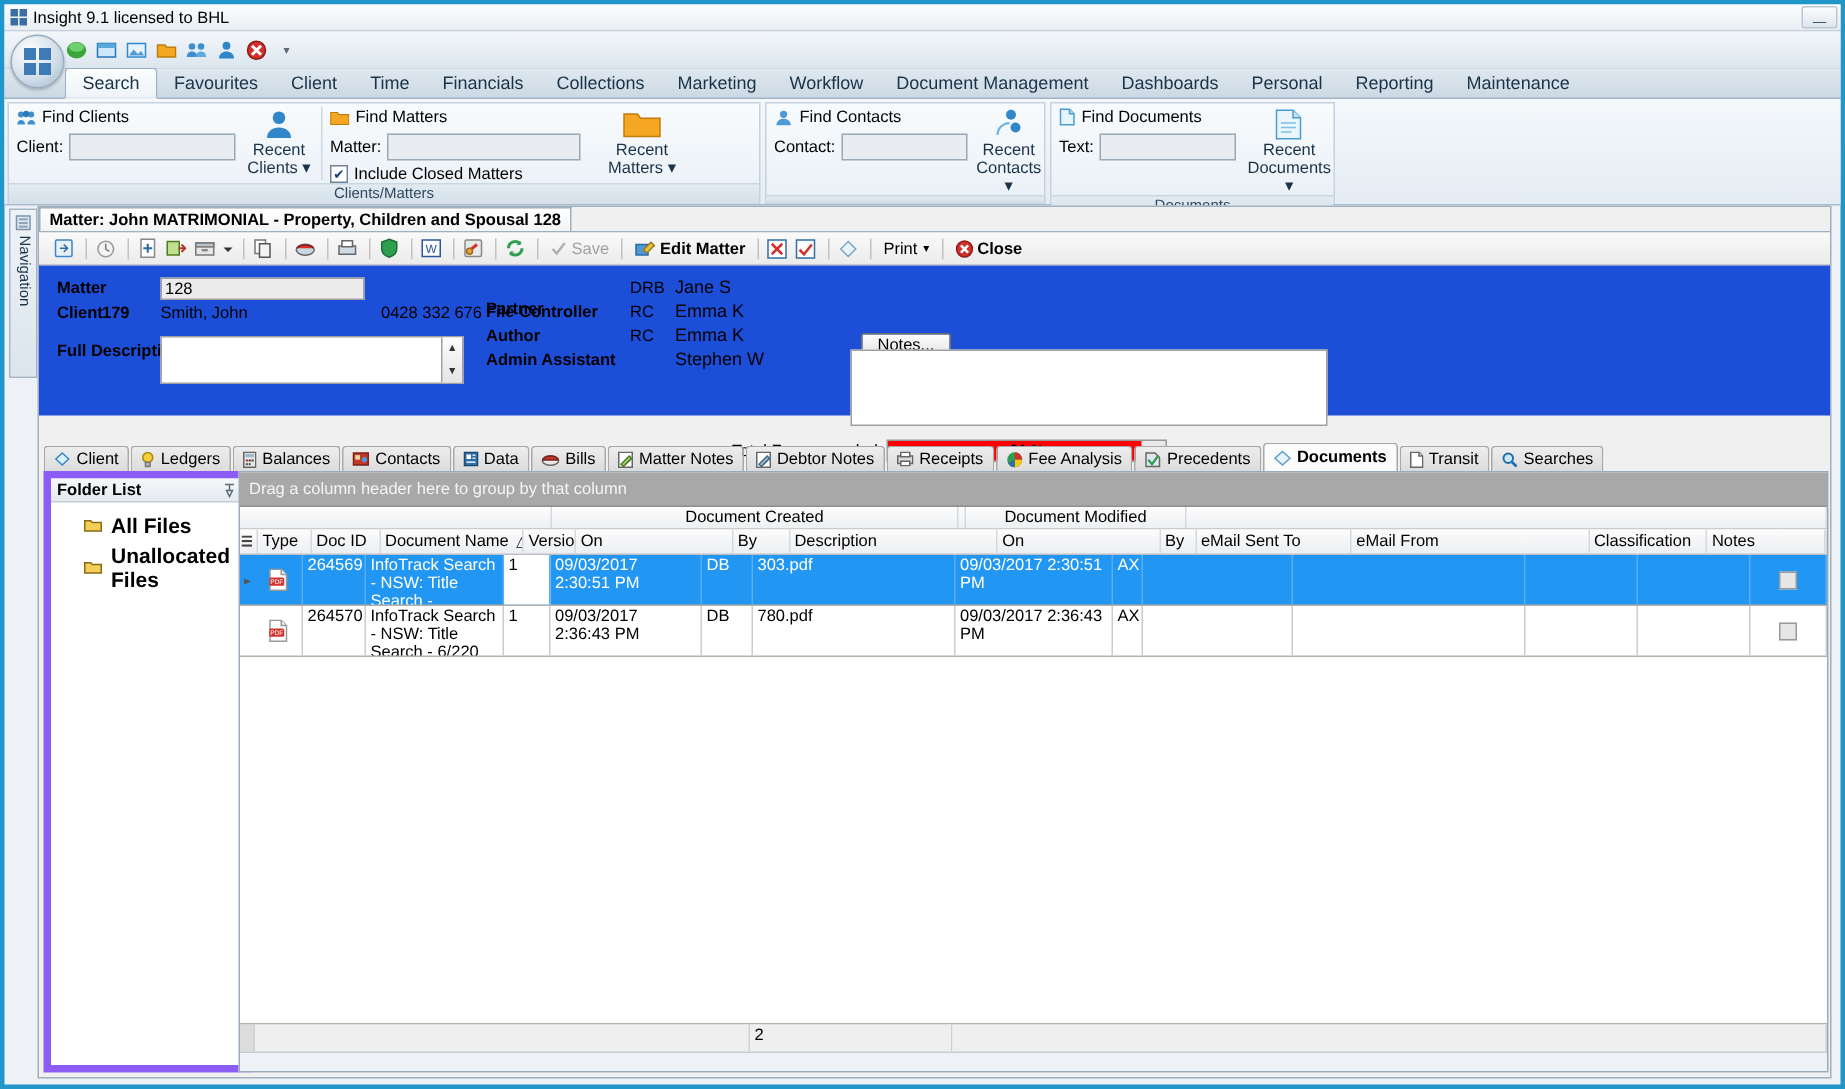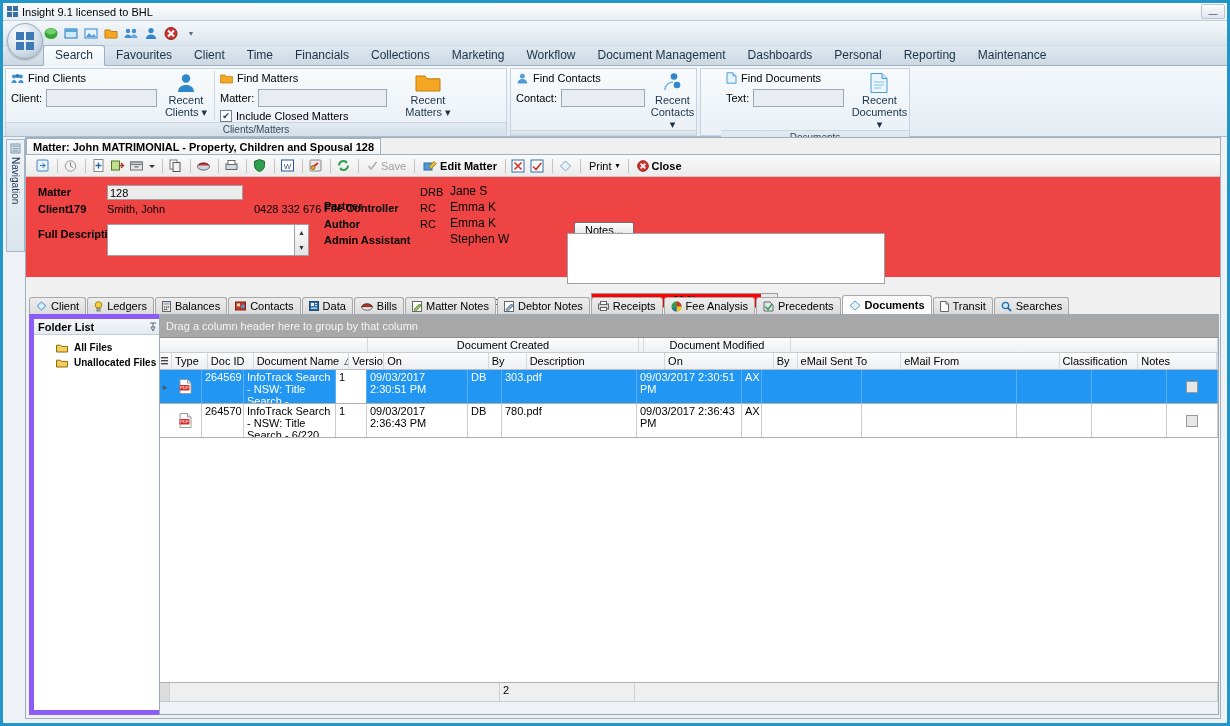--- a/index.html
+++ b/index.html
@@ -73,21 +73,21 @@
   .docbody{position:absolute;left:0;top:16px;right:0;bottom:0;background:#f0f0f0;border-top:1px solid #9fb0bf;}
   
   .itool{height:21px;background:linear-gradient(#fafafa,#ebebeb);border-bottom:1px solid #c8c8c8;
          display:flex;align-items:center;padding-left:8px;}
   .itool .ib{width:17px;height:17px;margin-right:2px;border-radius:2px;display:inline-flex;
              align-items:center;justify-content:center;}
   .itool .isep{width:1px;height:14px;background:#c2c2c2;margin:0 4px;}
   .itool .tbtn{display:inline-flex;align-items:center;font-size:11px;padding:1px 4px;white-space:nowrap;}
   .itool .tbtn.dis{color:#a0a0a0;}
   
-  .mhdr{position:relative;height:100px;background:#ef4444;}
+  .mhdr{position:relative;height:100px;background:#1d4ed8;}
   .lbl{font-weight:bold;font-size:11px;}
   .val{font-size:11px;}
   .inp{border:1px solid #a0a0a0;background:#ececec;height:13px;}
   .wbox{border:1px solid #a0a0a0;background:#fff;}
   .spin{width:13px;border-left:1px solid #a0a0a0;background:linear-gradient(#fdfdfd,#e4e4e4);
         display:flex;flex-direction:column;}
   .spin div{flex:1;display:flex;align-items:center;justify-content:center;font-size:7px;color:#333;}
   .notesbtn{border:1px solid #707070;border-radius:2px;background:linear-gradient(#fdfdfd,#e2e2e2);
             font-size:11px;padding:1px 10px;}
   .feesbar{position:absolute;display:flex;align-items:center;font-size:11px;}
@@ -100,21 +100,21 @@
   .stab{display:flex;align-items:center;height:16px;padding:0 6px;margin-right:1px;font-size:11px;
         background:linear-gradient(#ededed,#dcdcdc);border:1px solid #a8a8a8;border-bottom:none;
         border-radius:3px 3px 0 0;white-space:nowrap;}
   .stab.active{background:#fbfbfb;height:18px;font-weight:bold;}
   .stab .si{margin-right:4px;display:inline-flex;}
   
   .folder{position:absolute;left:26px;top:311px;width:128px;bottom:8px;background:#fff;
           border:5px solid #8b5cf6;}
   .folder .fh{height:15px;background:linear-gradient(#f6f8fa,#e4eaf0);border-bottom:1px solid #c4ced8;
               display:flex;align-items:center;padding:0 4px;font-size:11px;font-weight:bold;}
-  .folder .fitem{display:flex;align-items:center;font-size:10px;font-weight:bold;padding:2px 0 2px 22px;}
+  .folder .fitem{display:flex;align-items:center;font-size:14px;font-weight:bold;padding:2px 0 2px 22px;}
   .folder .fitem .fi{margin-right:6px;}
   
   .grid{position:absolute;left:156px;top:311px;right:8px;bottom:8px;background:#fff;
         border:1px solid #9aaab8;display:flex;flex-direction:column;}
   .groupbar{height:22px;background:#a8a8a8;color:#f4f4f4;display:flex;align-items:center;
             padding-left:6px;font-size:11px;border-bottom:1px solid #8f8f8f;}
   .hdr-band{display:flex;height:14px;background:linear-gradient(#fcfcfc,#eef0f2);
             border-bottom:1px solid #c8ccd0;font-size:11px;}
   .hdr-band .hc{border-right:1px solid #d5d9dd;display:flex;align-items:center;
                 justify-content:center;overflow:hidden;white-space:nowrap;}
@@ -315,21 +315,21 @@
                 <path d="M4 18a8 8 0 0 1 8-8" fill="none" stroke="#6fb4e4" stroke-width="1.5"></path>
               </svg>
           </span>
           <span>Recent</span>
           <span>Contacts ▾</span>
         </div>
       </div>
       <div class="grp-cap"></div>
     </div>
 
-    <div class="grp" style="width:188px;padding-left:20px;">
+    <div class="grp" style="width:188px;">
       <div class="grp-body">
         <div class="sect" style="width:125px;">
           <div class="hd">
             <span class="gi">
               <svg width="11" height="12" viewBox="0 0 11 12">
                   <path d="M1 0.8h6l3 3V11.2H1z" fill="#e8f4fc" stroke="#4a9cd4"></path>
                   <path d="M7 0.8v3h3" fill="#bddff3" stroke="#4a9cd4"></path>
                 </svg>
             </span>
             <span>Find Documents</span>

